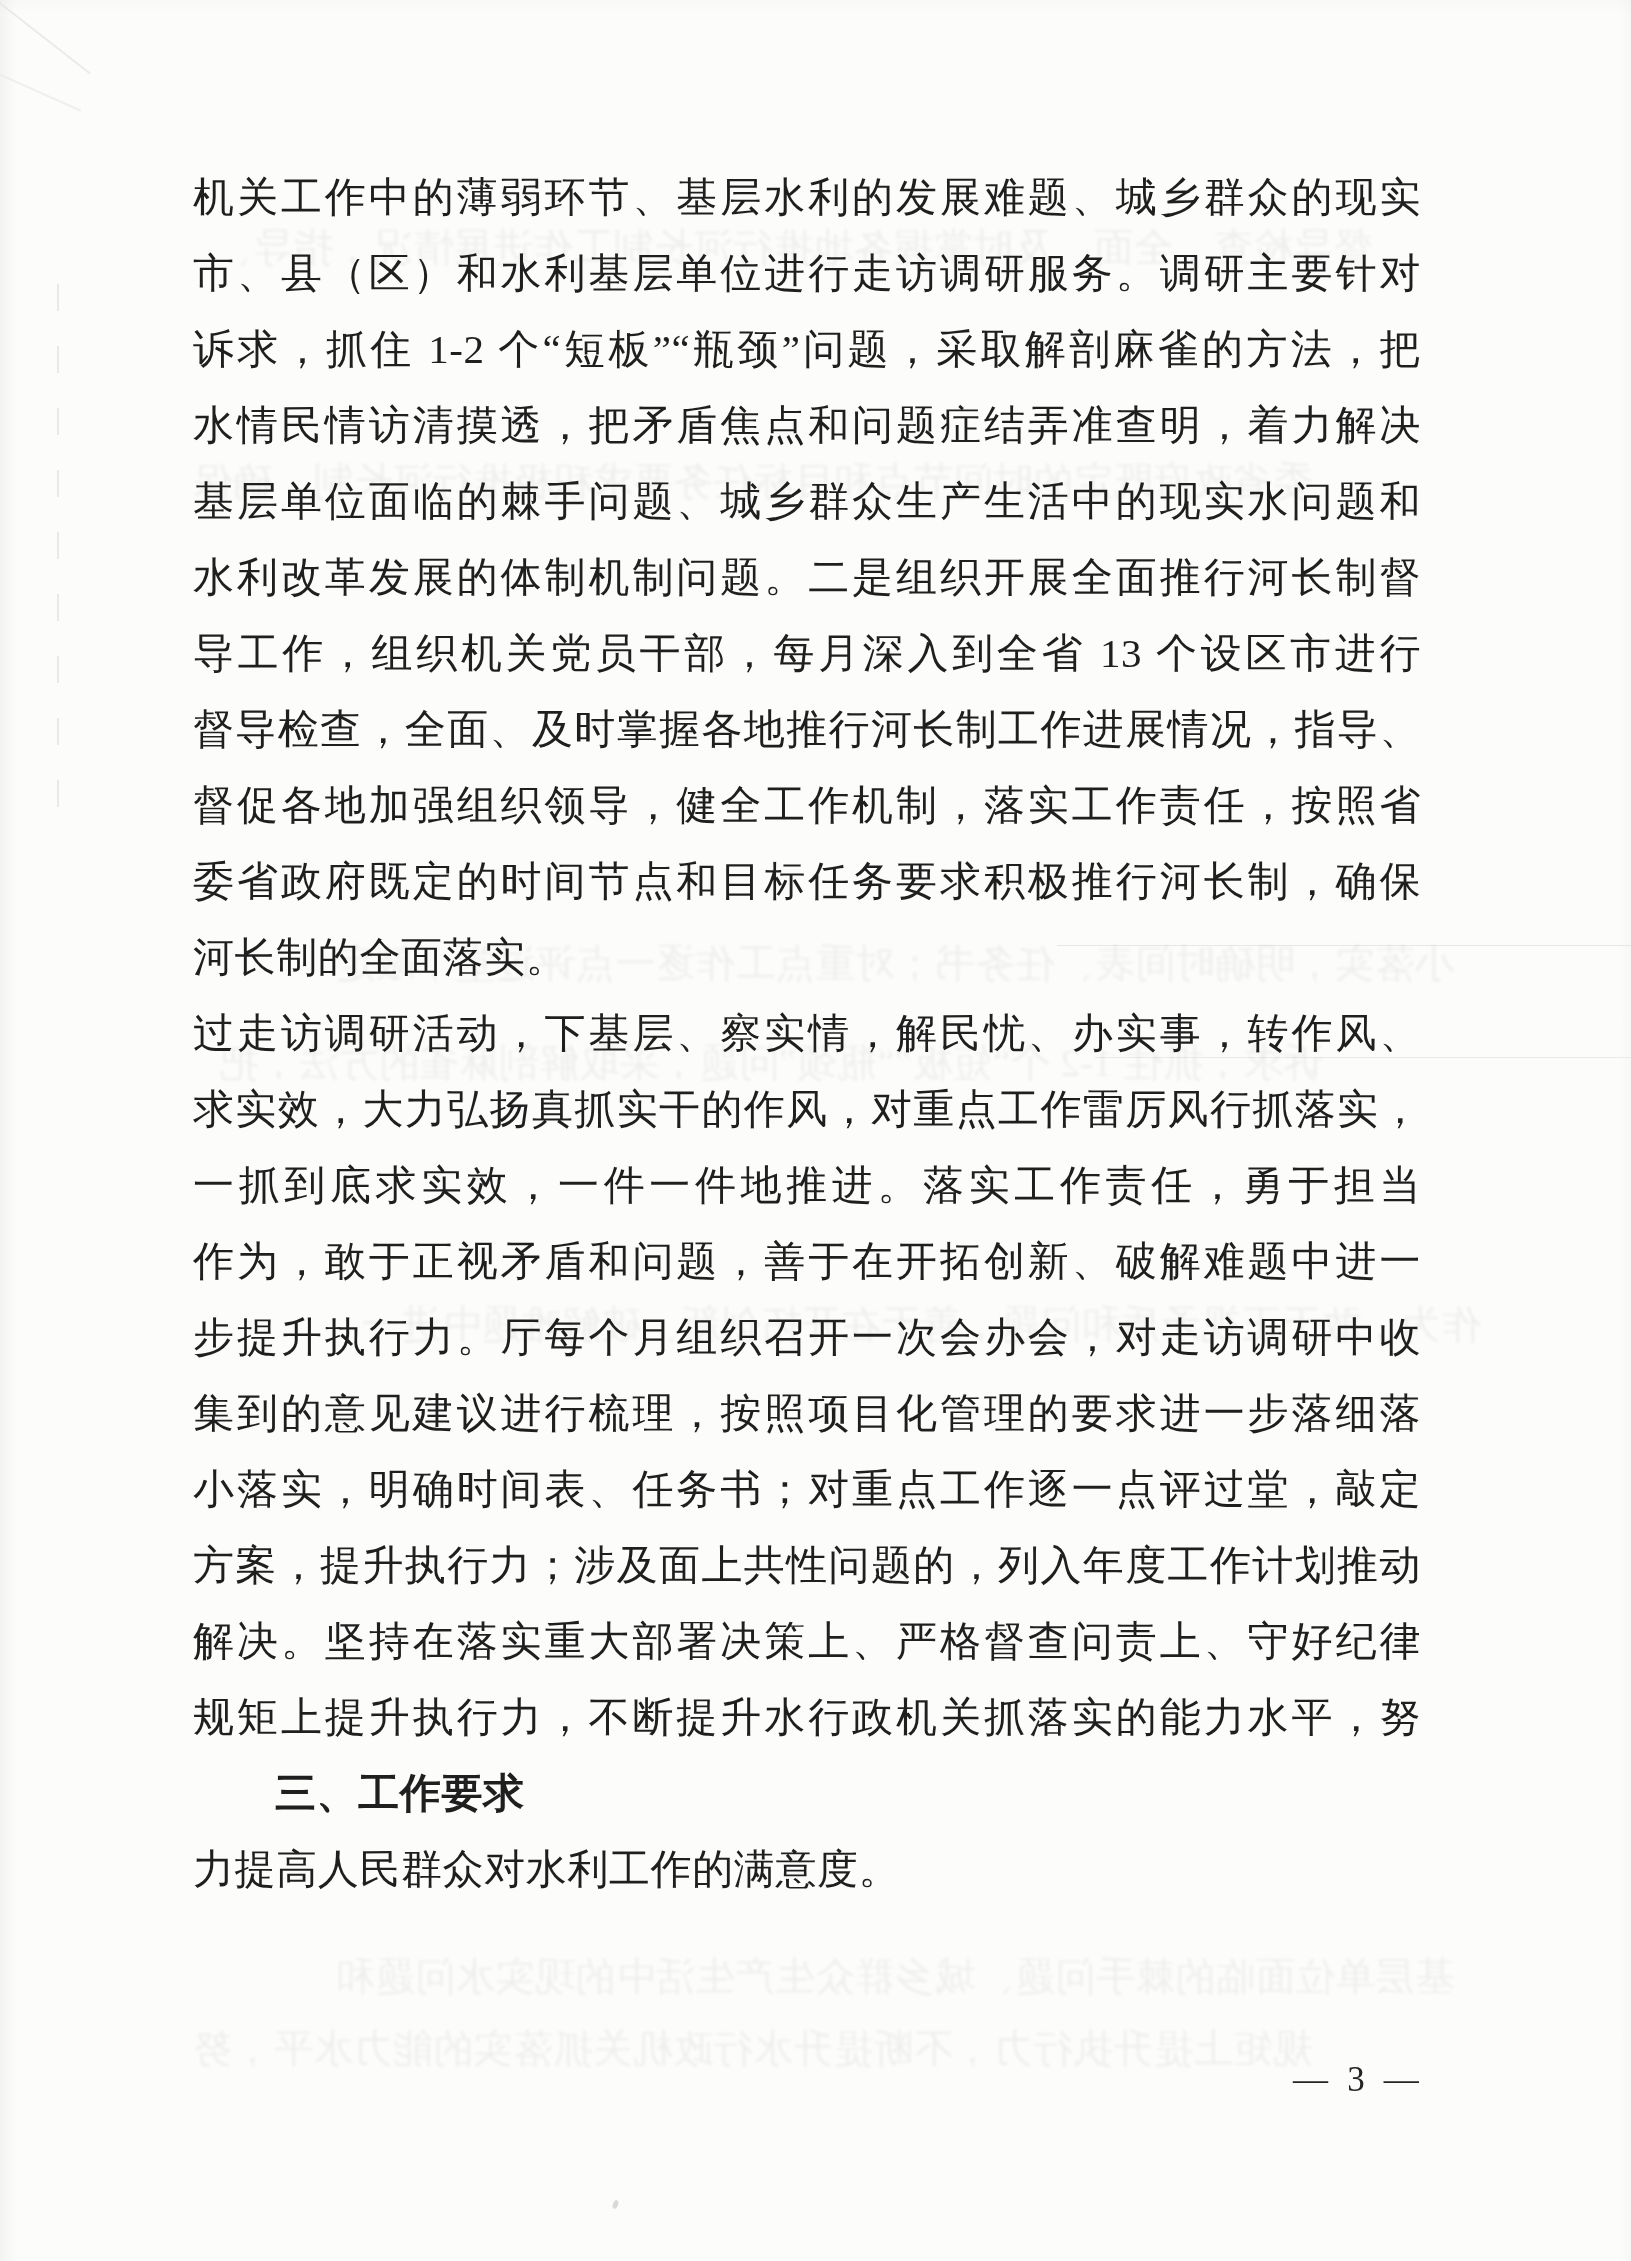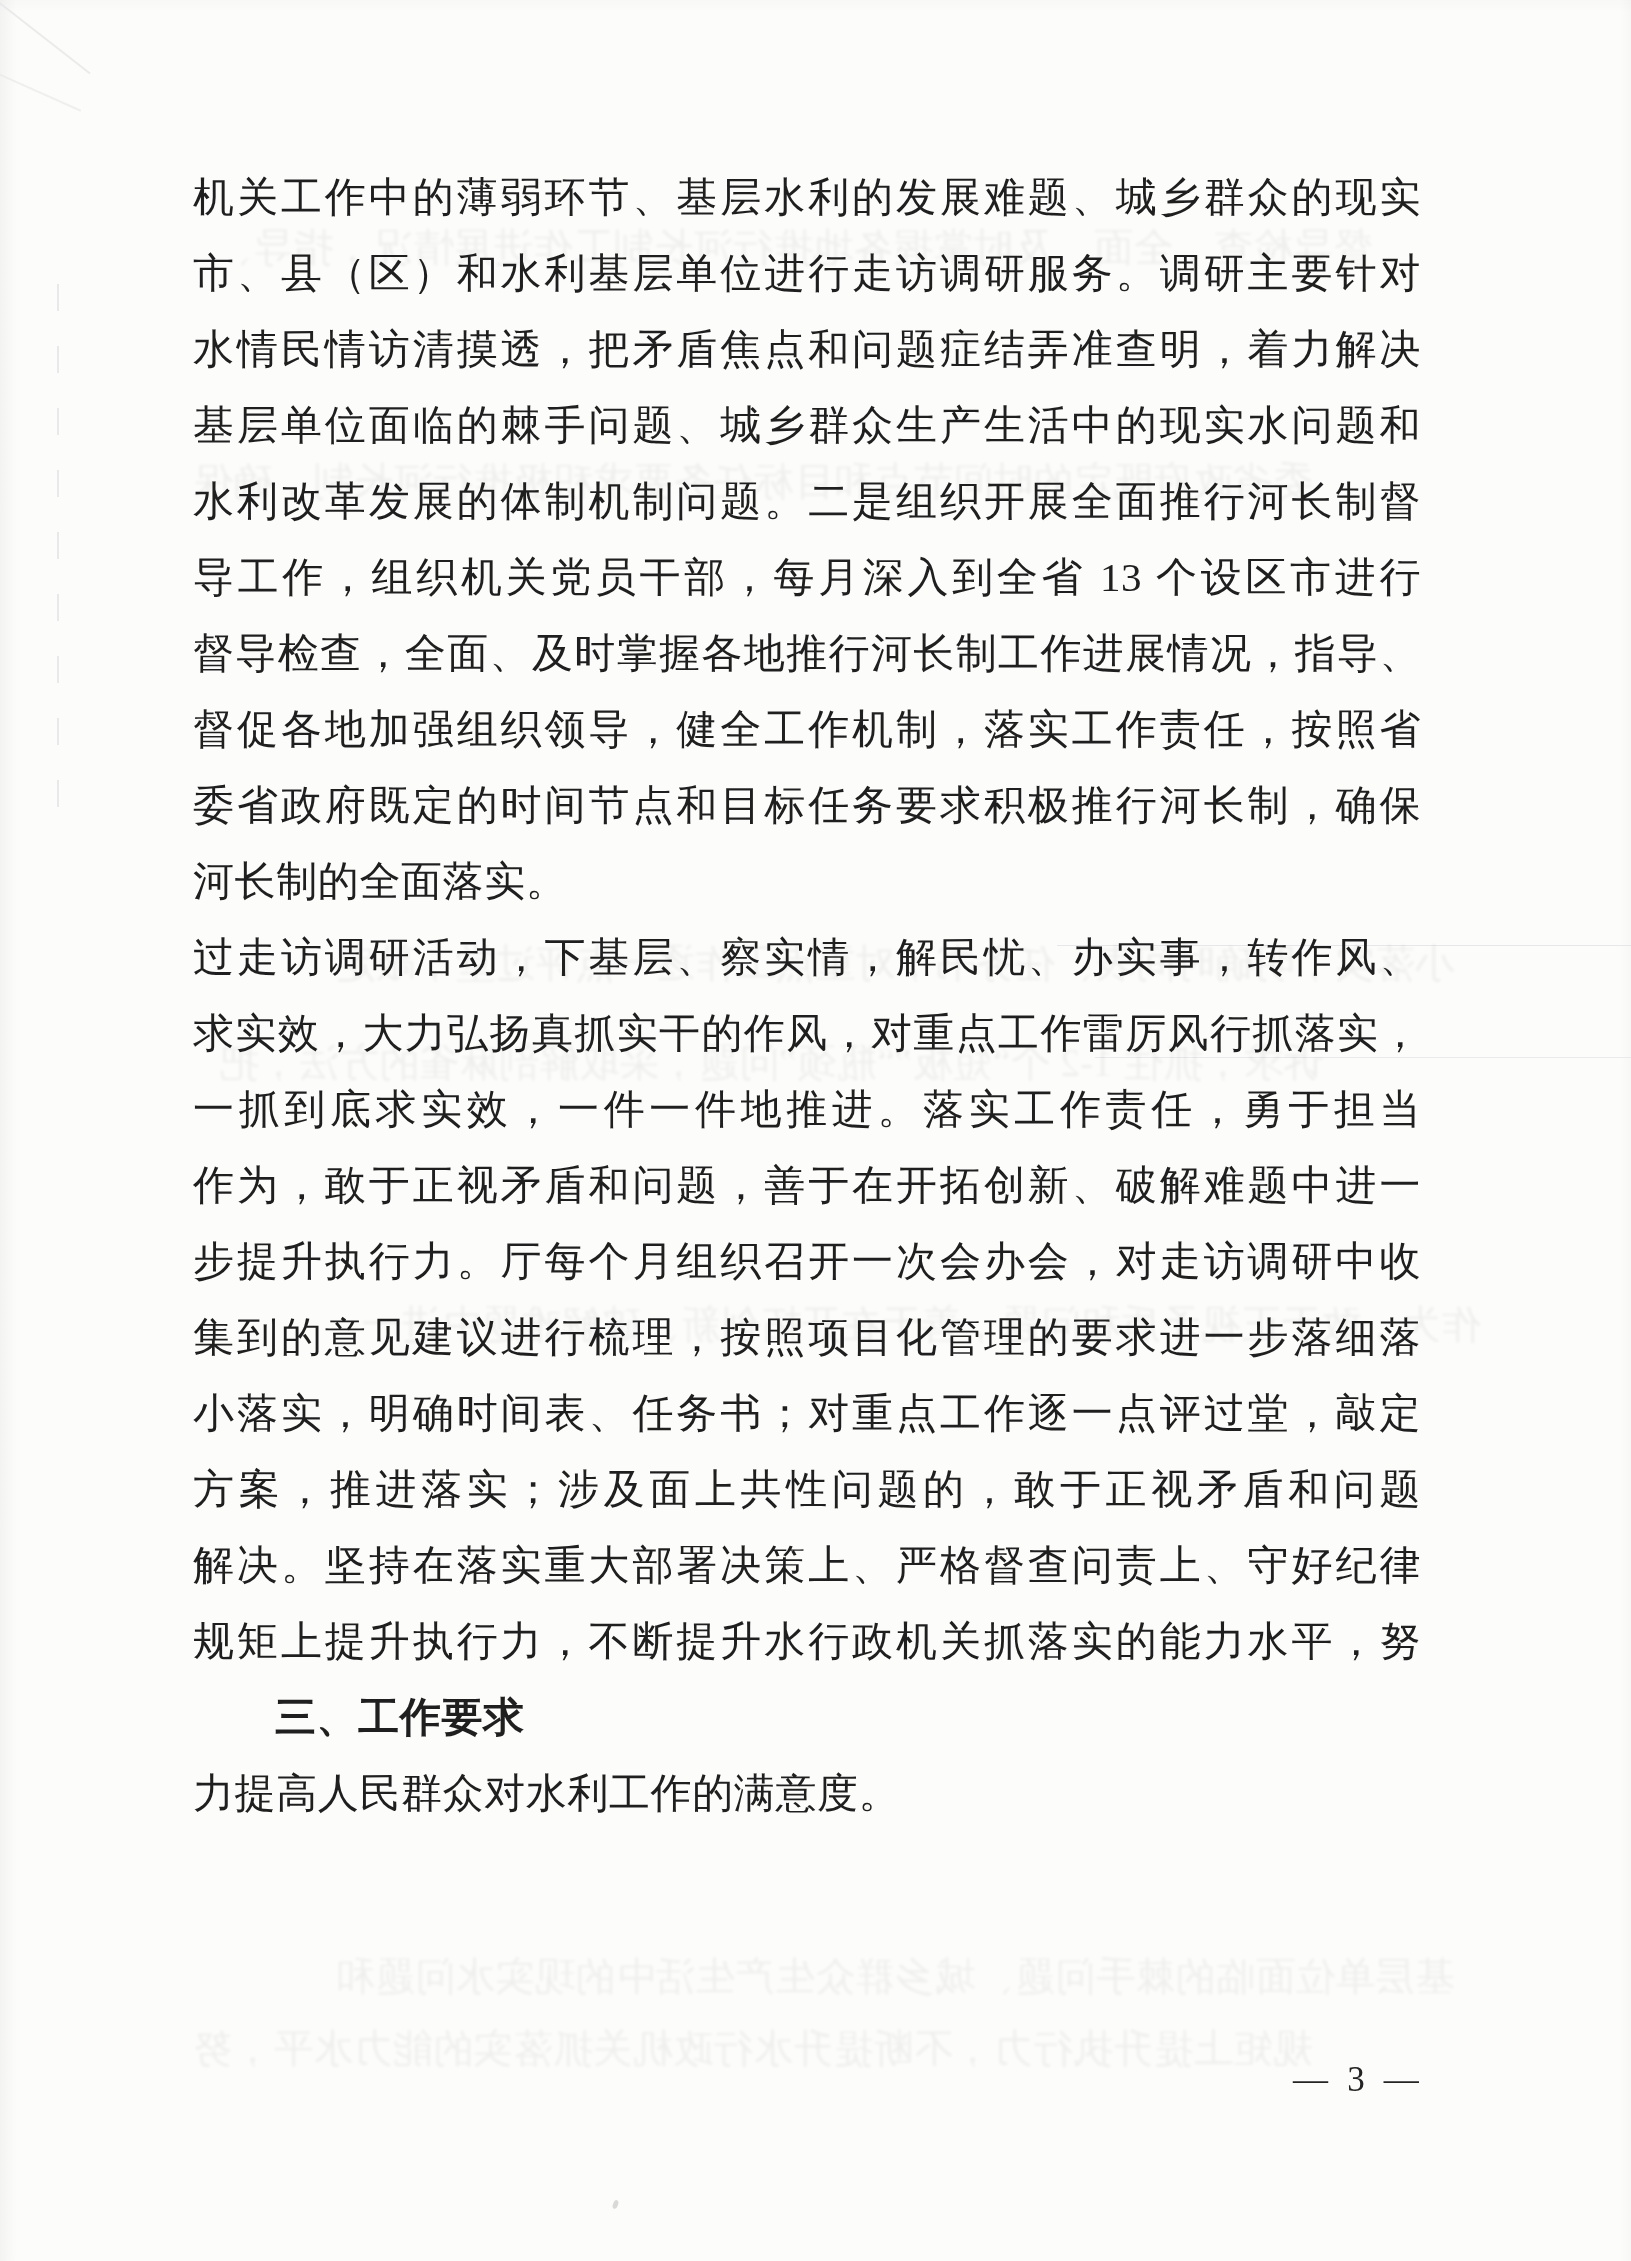--- a/index.html
+++ b/index.html
@@ -94,37 +94,38 @@
   <div class="ghost" style="left:335px;top:936px;">小落实，明确时间表、任务书；对重点工作逐一点评过堂，敲定</div>
   <div class="ghost" style="left:219px;top:1035px;">诉求，抓住 1-2 个“短板”“瓶颈”问题，采取解剖麻雀的方法，把</div>
   <div class="ghost" style="left:361px;top:1297px;">作为，敢于正视矛盾和问题，善于在开拓创新、破解难题中进一</div>
   <div class="ghost" style="left:335px;top:1949px;">基层单位面临的棘手问题、城乡群众生产生活中的现实水问题和</div>
   <div class="ghost" style="left:193px;top:2021px;">规矩上提升执行力，不断提升水行政机关抓落实的能力水平，努</div>
 
   <div class="textblock">
 
     <div class="line just">机关工作中的薄弱环节、基层水利的发展难题、城乡群众的现实</div>
     <div class="line just">市、县（区）和水利基层单位进行走访调研服务。调研主要针对</div>
+    <div class="line just">诉求，抓住 1-2 个“短板”“瓶颈”问题，采取解剖麻雀的方法，把</div>
     <div class="line just">水情民情访清摸透，把矛盾焦点和问题症结弄准查明，着力解决</div>
     <div class="line just">基层单位面临的棘手问题、城乡群众生产生活中的现实水问题和</div>
     <div class="line just">水利改革发展的体制机制问题。二是组织开展全面推行河长制督</div>
     <div class="line just">导工作，组织机关党员干部，每月深入到全省 13 个设区市进行</div>
     <div class="line just">督导检查，全面、及时掌握各地推行河长制工作进展情况，指导、</div>
     <div class="line just">督促各地加强组织领导，健全工作机制，落实工作责任，按照省</div>
     <div class="line just">委省政府既定的时间节点和目标任务要求积极推行河长制，确保</div>
     <div class="line">河长制的全面落实。</div>
 
     <div class="line just">过走访调研活动，下基层、察实情，解民忧、办实事，转作风、</div>
     <div class="line just">求实效，大力弘扬真抓实干的作风，对重点工作雷厉风行抓落实，</div>
     <div class="line just">一抓到底求实效，一件一件地推进。落实工作责任，勇于担当</div>
     <div class="line just">作为，敢于正视矛盾和问题，善于在开拓创新、破解难题中进一</div>
     <div class="line just">步提升执行力。厅每个月组织召开一次会办会，对走访调研中收</div>
     <div class="line just">集到的意见建议进行梳理，按照项目化管理的要求进一步落细落</div>
     <div class="line just">小落实，明确时间表、任务书；对重点工作逐一点评过堂，敲定</div>
-    <div class="line just">方案，推进落实；涉及面上共性问题的，敢于正视矛盾和问题</div>
+    <div class="line just">方案，提升执行力；涉及面上共性问题的，列入年度工作计划推动</div>
     <div class="line just">解决。坚持在落实重大部署决策上、严格督查问责上、守好纪律</div>
     <div class="line just">规矩上提升执行力，不断提升水行政机关抓落实的能力水平，努</div>
     <div class="line indent hei">三、工作要求</div>
 
     <div class="line">力提高人民群众对水利工作的满意度。</div>
   </div>
 
   <div class="pagenum">— 3 —</div>
 
 </div>

